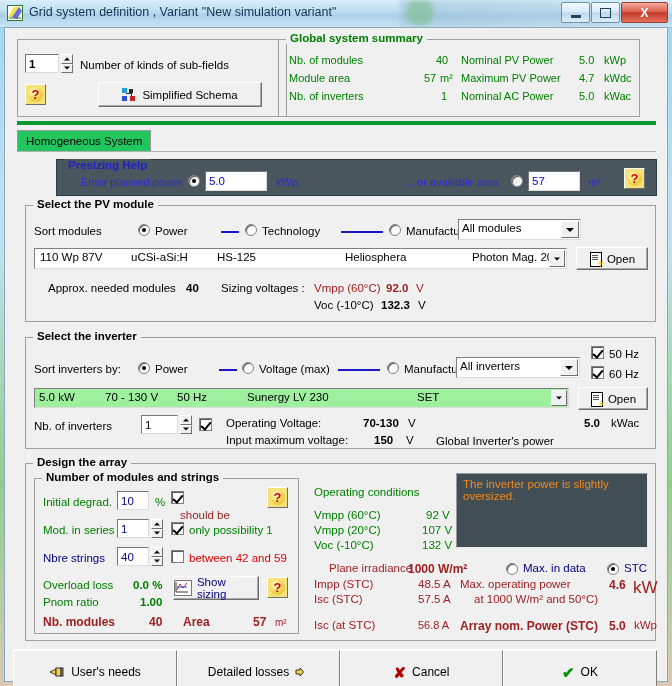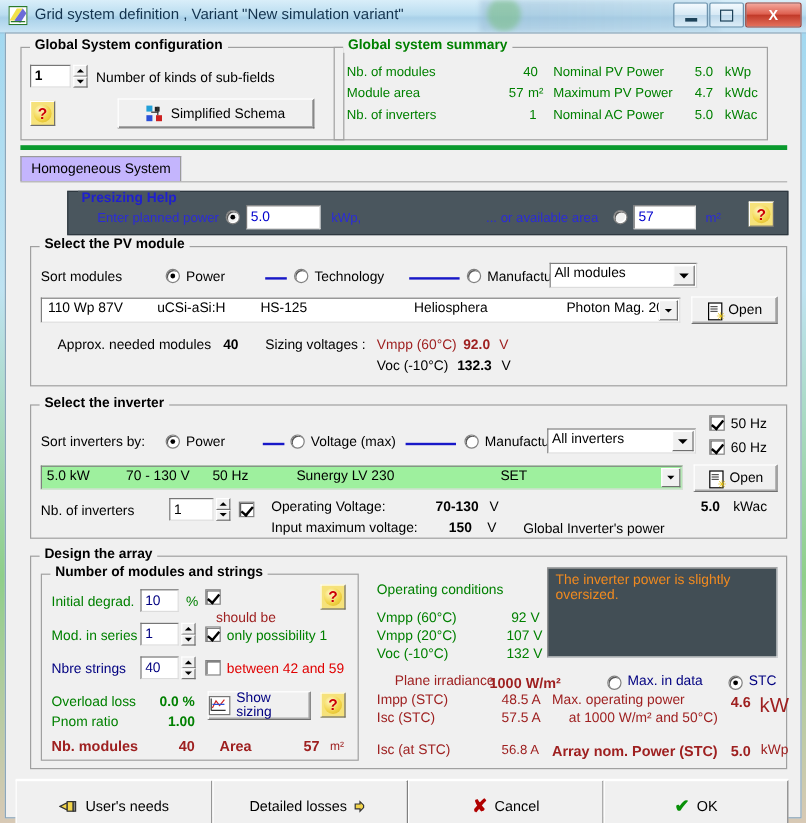--- a/index.html
+++ b/index.html
@@ -158,21 +158,21 @@
   .presize .cap{
     position:absolute;top:-1px;left:8px;background:#4a565e;padding:0 3px;
     color:#1f1fd0;font-weight:bold;font-size:11.5px;
   }
   .msgbox{
     position:absolute;box-sizing:border-box;background:#424e55;
     border:1px solid #9a9a9a;border-right-color:#e8e8e8;border-bottom-color:#e8e8e8;
     color:#f08a20;font-size:11.5px;padding:4px 6px;
   }
   .tab{
-    position:absolute;box-sizing:border-box;background:#c4b5fd;
+    position:absolute;box-sizing:border-box;background:#22c55e;
     border:1px solid #9a9a9a;border-bottom:none;
     font-size:11.5px;display:flex;align-items:center;justify-content:center;
     padding:0 8px;
   }
   .greenbar{position:absolute;background:#0a9a2e;}
   .sep{position:absolute;background:#b0b0b0;height:1px;}
   .hline{position:absolute;background:#1818c8;height:2px;}
   .bottombar{
     position:absolute;left:6px;top:619px;width:644px;height:44px;
     border-top:1px solid #fff;box-sizing:border-box;
@@ -219,21 +219,20 @@
           <span class="glyph-max"></span>
         </div>
       <div class="wbtn close">X</div>
     </div>
   </div>
 
   <div class="client">
   <div class="inner">
 
     <div class="grp" style="left:10px;top:9px;width:270px;height:78px;">
-      <div class="cap">Global System configuration</div>
 
       <input class="tf" style="left: 7px; top: 14px; width: 34px; height: 19px; font-weight: bold;" value="1">
       <div class="spin" style="left:43px;top:14px;height:19px;">
         <div class="up">
               <span class="ar"></span>
             </div>
         <div class="dn">
               <span class="ar"></span>
             </div>
       </div>

